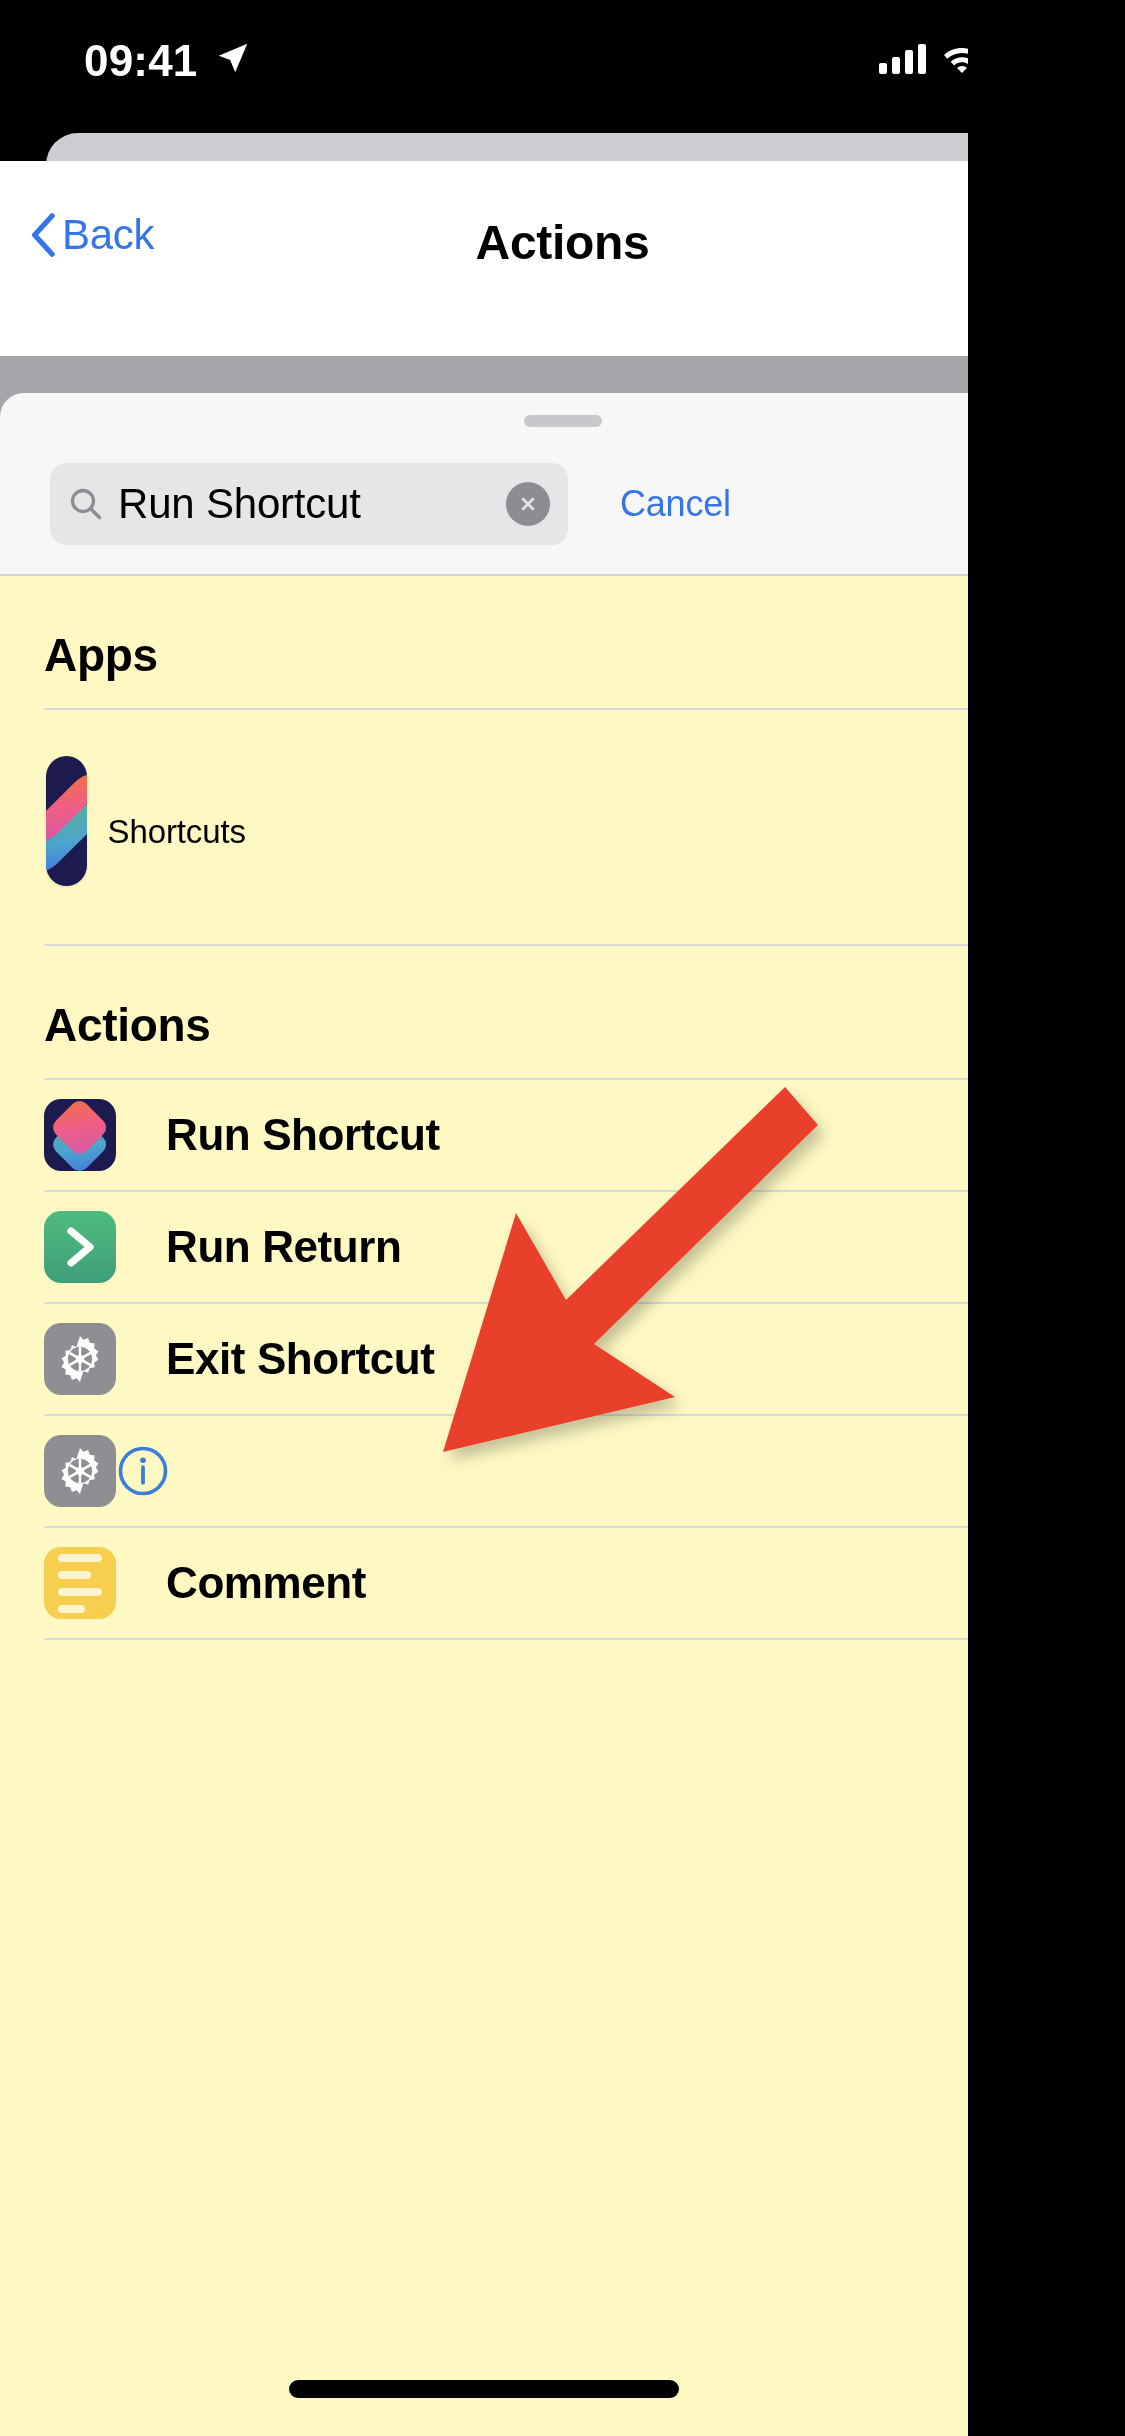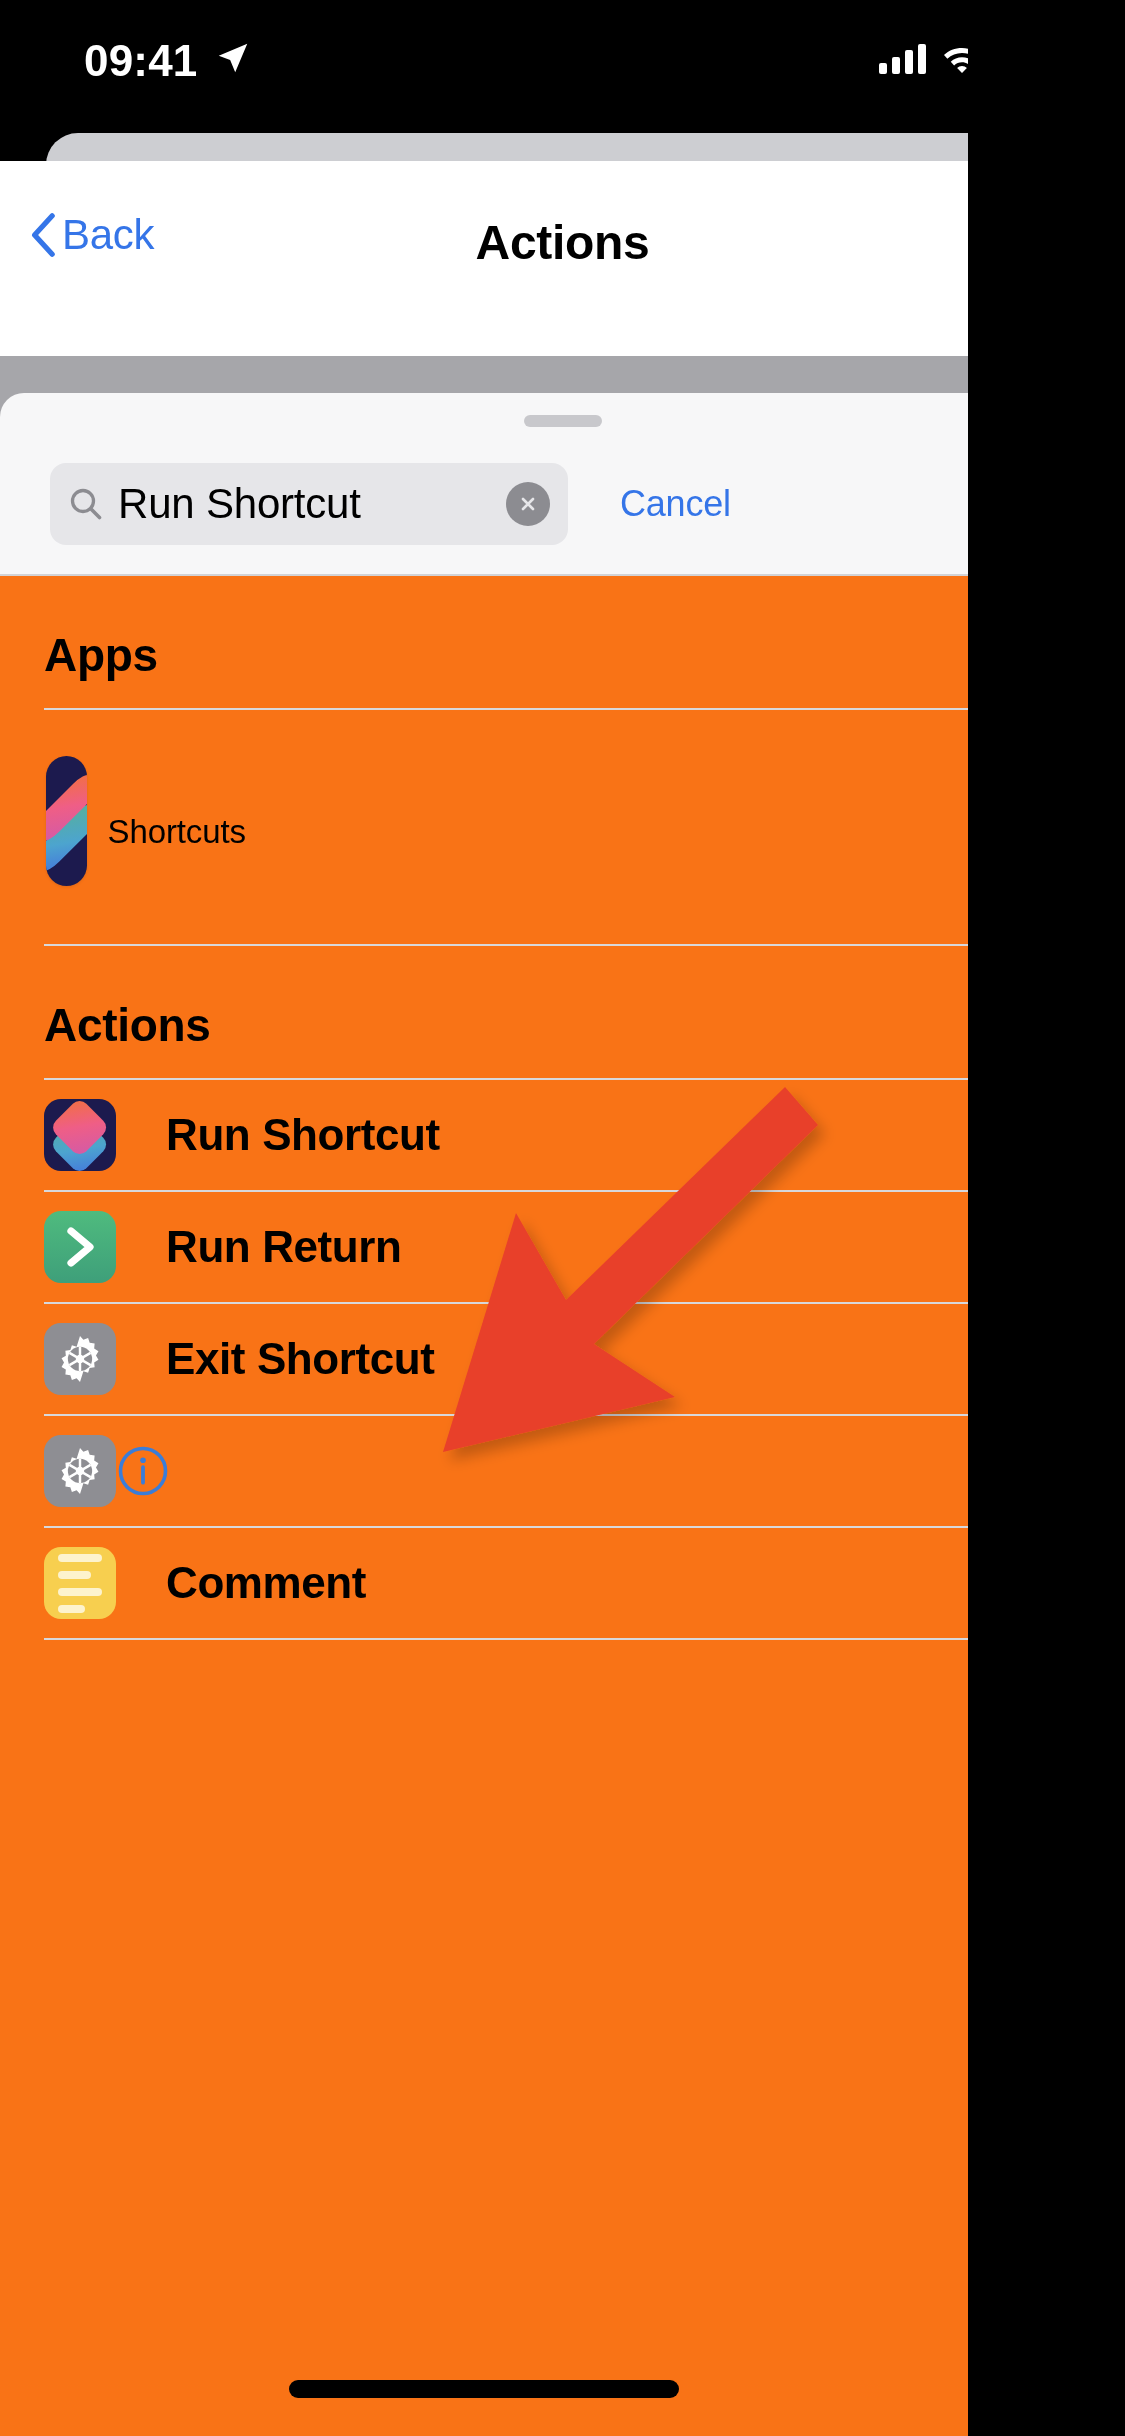--- a/index.html
+++ b/index.html
@@ -97,21 +97,21 @@
   .clear-btn {
     width:44px; height:44px; border-radius:50%; background:#8c8c91;
     display:flex; align-items:center; justify-content:center; flex:0 0 auto; cursor:pointer;
   }
   .clear-btn svg { width:24px; height:24px; display:block; }
   .cancel-btn { margin-left:52px; color:#3575e8; font-size:36px; letter-spacing:-0.2px; cursor:pointer; }
 
   .hairline { height:2px; background:#d3d3d6; width:100%; }
   .hairline-inset { height:2px; background:#d8d8db; margin-left:44px; }
 
-  .sheet-body { position:absolute; left:0; top:183px; width:1125px; bottom:0; background:#f97316; }
+  .sheet-body { position:absolute; left:0; top:183px; width:1125px; bottom:0; background:#fef9c3; }
 
   .section-head {
     font-size:46px; font-weight:700; color:#000; letter-spacing:-0.3px;
     padding:52px 0 26px 44px;
   }
 
   
   .apps-grid { padding:46px 0 58px 46px; display:flex; gap:54px; }
   .app-tile { width:200px; display:flex; flex-direction:row; align-items:center; cursor:pointer;gap:21px; }
   .app-icon {

